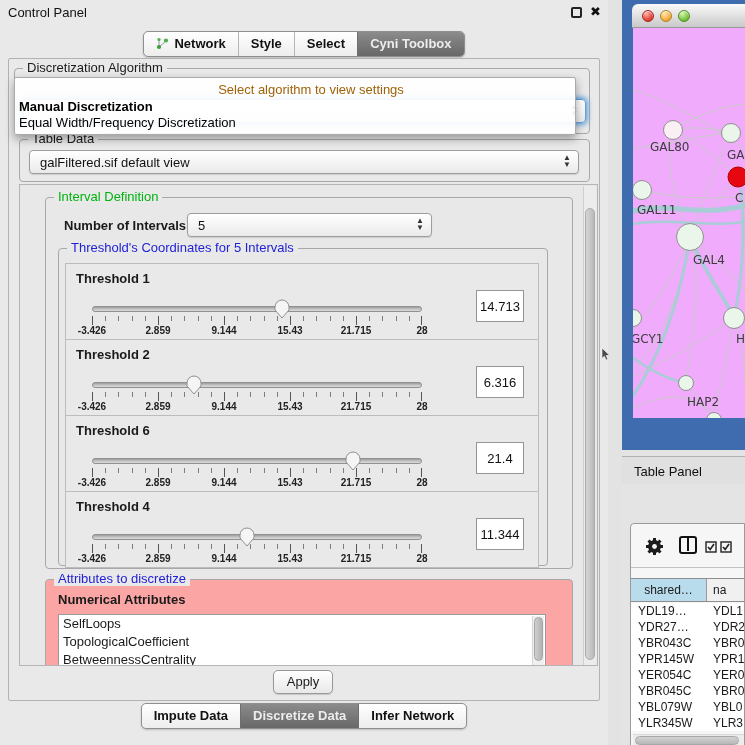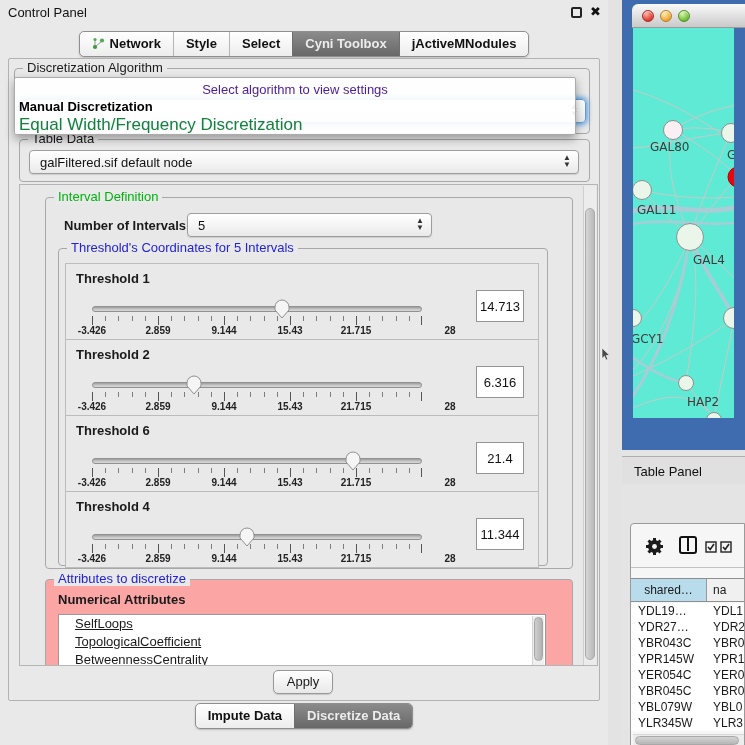--- a/index.html
+++ b/index.html
@@ -41,23 +41,23 @@
   .combo { position:absolute; height:24px; border:1px solid #9d9d9d; border-radius:4px;
            background:linear-gradient(#ffffff,#f4f4f4 55%,#e9e9e9);
            box-shadow:0 1px 1px rgba(0,0,0,.12); display:flex; align-items:center; }
   .combo .ctext { padding-left:10px; font-size:13px; color:#111; flex:1; overflow:hidden; white-space:nowrap; }
   .stepper { position:absolute; right:7px; top:3px; display:flex; flex-direction:column; align-items:center; line-height:7px; font-size:8px; color:#333; }
   .combo.focused { box-shadow:0 0 5px 2px rgba(92,158,222,.95); border-color:#639fd6; }
 
   
   .popup { left:14px; top:77px; width:562px; height:58px; background:rgba(255,255,255,.93);
            border:1px solid #ababab; border-radius:2px; box-shadow:0 4px 10px rgba(0,0,0,.35); z-index:50; }
-  .popup .prompt { position:absolute; top:4px; left:0; width:100%; text-align:center; color:#4c1d95; font-size:13px; }
+  .popup .prompt { position:absolute; top:4px; left:16px; width:100%; text-align:center; color:#a16207; font-size:13px; }
   .popup .mi1 { position:absolute; top:21px; left:4px; font-weight:bold; color:#000; font-size:13px; }
-  .popup .mi2 { position:absolute; top:37px; left:4px; color:#15803d; font-size:17px; }
+  .popup .mi2 { position:absolute; top:37px; left:4px; color:#000000; font-size:13px; }
 
   
   .scrollarea { left:19px; top:184px; width:579px; height:482px; border:1px solid #b5b5b5; background:#e8e8e8; overflow:hidden; }
   .vsb-track { position:absolute; right:1px; top:1px; width:13px; height:480px; background:#ececec; border-left:1px solid #cfcfcf; }
   .vsb-thumb { position:absolute; left:1px; width:10px; border-radius:5px;
                background:linear-gradient(90deg,#d6d6d6,#b9b9b9); border:1px solid #ababab; }
 
   
   .thr-panel { position:absolute; left:6px; width:474px; height:77px; border:1px solid #bcbcbc; background:#e9e9e9; }
   .thr-label { position:absolute; left:10px; top:7px; font-weight:bold; font-size:13px; }
@@ -66,45 +66,45 @@
            background:linear-gradient(#9d9d9d,#c9c9c9 60%,#d9d9d9); border:1px solid #919191; }
   .ticks-minor { position:absolute; left:0; top:14px; width:100%; height:5px;
     background-image:repeating-linear-gradient(90deg,#7d7d7d 0,#7d7d7d 1px,transparent 1px,transparent 4%); }
   .ticks-major { position:absolute; left:0; top:14px; width:100%; height:9px;
     background-image:repeating-linear-gradient(90deg,#555 0,#555 1px,transparent 1px,transparent 20%); }
   .ticks-major::after { content:""; position:absolute; right:0; top:0; width:1px; height:9px; background:#555; }
   .thumb { position:absolute; top:-4px; width:18px; height:21px; transform:translateX(-50%); }
   .scale { position:absolute; left:0; top:23px; width:100%; height:12px; }
   .scale span { position:absolute; transform:translateX(-50%); font-size:10px; font-weight:bold; color:#222; white-space:nowrap; }
   .scale span:nth-child(1){left:0%;} .scale span:nth-child(2){left:20%;} .scale span:nth-child(3){left:40%;}
-  .scale span:nth-child(4){left:60%;} .scale span:nth-child(5){left:80%;} .scale span:nth-child(6){left:100%;margin-left:28px;}
+  .scale span:nth-child(4){left:60%;} .scale span:nth-child(5){left:80%;} .scale span:nth-child(6){left:100%;}
   .thr-value { position:absolute; right:14px; top:26px; width:48px; height:32px; border:1px solid #949494;
                background:#fff; font-family:inherit; font-size:13px; text-align:center; color:#111; }
 
   
   .attr-list { position:absolute; left:12px; top:34px; width:488px; height:53px; background:#fff; border:1px solid #9a9a9a; overflow:hidden; }
-  .attr-list .li { padding:1px 0 1px 16px; font-size:13px; height:18px;text-decoration:underline; }
+  .attr-list .li { padding:1px 0 1px 4px; font-size:13px; height:18px; }
   .list-sb { position:absolute; right:1px; top:1px; width:12px; height:51px; background:#f0f0f0; border-left:1px solid #d5d5d5; }
   .list-sb .t { position:absolute; left:1px; top:1px; width:9px; height:44px; border-radius:5px;
                 background:linear-gradient(90deg,#cfcfcf,#b2b2b2); border:1px solid #a5a5a5; }
 
   .apply-btn { left:273px; top:670px; width:60px; height:24px; border:1px solid #989898; border-radius:5px;
                background:linear-gradient(#ffffff,#e8e8e8); font-size:13px; font-family:inherit;
                box-shadow:0 1px 1px rgba(0,0,0,.15); text-align:center; line-height:22px; }
 
   
   .right-strip { left:608px; top:0; width:14px; height:745px; background:#e3e3e3; }
   .net-window { left:622px; top:0; width:123px; height:450px; background:#3e6cae; }
   .net-titlebar { position:absolute; left:10px; top:4px; width:113px; height:24px;
                   background:linear-gradient(#fafafa,#c9c9c9); border-bottom:1px solid #9a9a9a; border-radius:6px 0 0 0; }
   .tl { position:absolute; top:6px; width:12px; height:12px; border-radius:50%; box-shadow:inset 0 1px 1px rgba(255,255,255,.8); }
   .tl.red   { left:10px;  background:radial-gradient(circle at 35% 30%,#ffb3aa,#e2473a 60%,#b92c20); border:1px solid #a8261c; }
   .tl.yellow{ left:28px;  background:radial-gradient(circle at 35% 30%,#ffe9ae,#f2ad41 60%,#cd8a27); border:1px solid #b57f23; }
   .tl.green { left:46px;  background:radial-gradient(circle at 35% 30%,#d7f5b0,#7cc442 60%,#549b27); border:1px solid #4e8f24; }
-  .net-canvas { position:absolute; left:11px; top:28px; width:101px; height:390px; background:#5eead4; overflow:hidden; }
+  .net-canvas { position:absolute; left:11px; top:28px; width:112px; height:390px; background:#f0abfc; overflow:hidden; }
 
   .tp-region { left:622px; top:450px; width:123px; height:295px; background:#e4e4e4; }
   .tp-titlebar { position:absolute; left:0; top:6px; width:123px; height:28px; background:#e0e0e0; border-top:1px solid #b0b0b0; }
   .tp-titlebar .t { position:absolute; left:12px; top:7px; font-size:13px; color:#111; }
   .tp-panel { position:absolute; left:8px; top:37px; width:115px; height:233px; background:#f6f6f6;
               border:1px solid #9a9a9a; border-radius:4px 0 0 4px; overflow:hidden;margin-top:36px; }
   .tp-toolbar { position:absolute; left:0; top:0; width:100%; height:44px; border-bottom:1px solid #c2c2c2; }
   .tp-header { position:absolute; left:0; top:54px; width:200px; height:24px; border-top:1px solid #8e8e8e; border-bottom:1px solid #8e8e8e; display:flex; }
   .tp-h1 { width:76px; background:#b9dcec; border-right:1px solid #9a9a9a; text-align:center; font-size:12px; line-height:22px; }
   .tp-h2 { width:124px; background:#f0f0f0; font-size:12px; line-height:22px; padding-left:6px; }
@@ -144,23 +144,20 @@
       </div>
       <div class="item">
           <span>Style</span>
         </div>
       <div class="item">
           <span>Select</span>
         </div>
       <div class="item sel">
           <span>Cyni Toolbox</span>
         </div>
-      <div class="item">
-          <span>jActiveMNodules</span>
-        </div>
     </div>
   </div>
 
   <div class="abs outer-panel"></div>
 
   <div class="group" style="left:14px; top:68px; width:576px; height:66px; background:#e9e9e9;">
     <span class="group-label">Discretization Algorithm</span>
     <div class="combo focused" style="left:8px; top:30px; width:563px;">
       <span class="ctext"></span>
       <span class="stepper">▲<br>▼</span>
@@ -169,21 +166,21 @@
 
   <div class="abs popup">
     <div class="prompt">Select algorithm to view settings</div>
     <div class="mi1">Manual Discretization</div>
     <div class="mi2">Equal Width/Frequency Discretization</div>
   </div>
 
   <div class="group" style="left:19px; top:139px; width:571px; height:43px; background:#e9e9e9;">
     <span class="group-label">Table Data</span>
     <div class="combo" style="left:9px; top:10px; width:550px;">
-      <span class="ctext">galFiltered.sif default node</span>
+      <span class="ctext">galFiltered.sif default view</span>
       <span class="stepper">▲<br>▼</span>
     </div>
   </div>
 
   <div class="abs scrollarea">
 
     <div class="group" style="left:25px; top:12px; width:528px; height:372px; background:#e8e8e8;">
       <span class="group-label glabel-green">Interval Definition</span>
 
       <div style="position:absolute; left:18px; top:20px; font-weight:bold;">Number of Intervals</div>
@@ -309,20 +306,23 @@
 
   <div class="abs apply-btn">Apply</div>
 
   <div class="abs segwrap" style="top:703px;">
     <div class="seg">
       <div class="item">
           <span>Impute Data</span>
         </div>
       <div class="item sel">
           <span>Discretize Data</span>
+        </div>
+      <div class="item">
+          <span>Infer Network</span>
         </div>
     </div>
   </div>
 </div>
 
 <div class="abs right-strip"></div>
 
 <div class="abs net-window">
   <div class="net-titlebar">
     <span class="tl red"></span>

